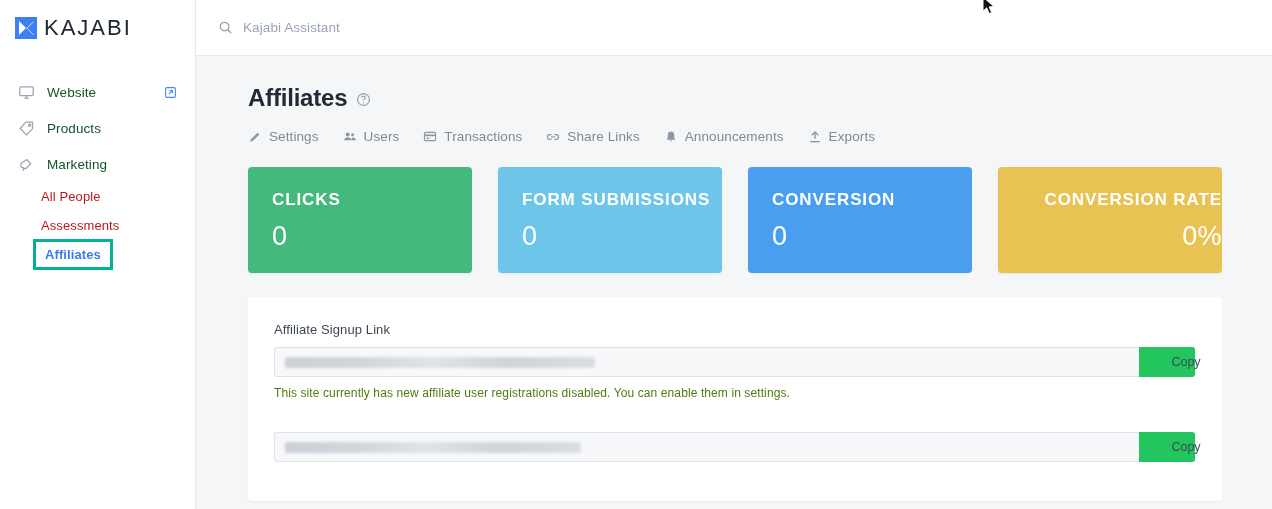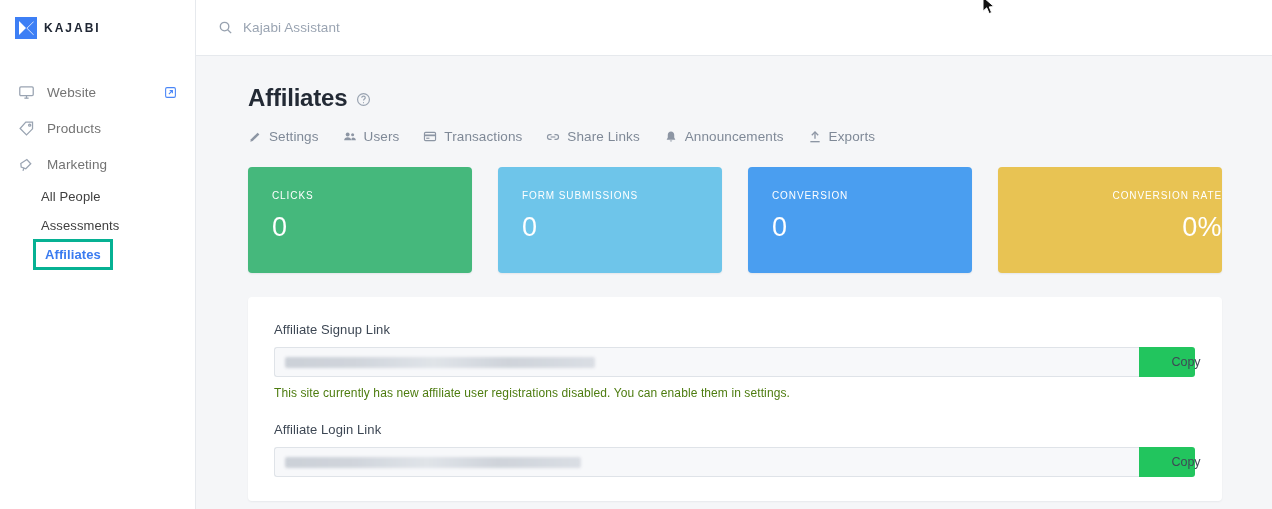--- a/index.html
+++ b/index.html
@@ -16,37 +16,37 @@
   .sidebar {
     width: 196px; height: 509px;
     background: #ffffff;
     border-right: 1px solid #e6e9ed;
     flex: 0 0 196px;
     position: relative;
   }
   .brand { display: flex; align-items: center; gap: 7px; padding: 14px 0 0 15px; height: 42px; }
   .brand-mark { width: 22px; height: 22px; position: relative; flex: 0 0 22px; }
   .brand-name {
-    font-size: 12px; font-weight: bold; letter-spacing: 2.0px;
+    font-size: 22px; font-weight: normal; letter-spacing: 2.0px;
     color: #202734; line-height: 1;
   }
   .nav { margin-top: 32px; }
   .nav-item {
     display: flex; align-items: center;
     height: 36px; padding-left: 17px;
     gap: 12px; cursor: pointer; position: relative;
   }
   .nav-icon { width: 18px; height: 18px; flex: 0 0 18px; color: #9aa4b2; display: flex; align-items: center; justify-content: center; }
-  .nav-label { font-size: 13.5px; color: #737373; font-weight: 500; letter-spacing: .1px; }
+  .nav-label { font-size: 13.5px; color: #14532d; font-weight: 500; letter-spacing: .1px; }
   .nav-ext { position: absolute; right: 18px; color: #4a86f7; width: 13px; height: 13px; display: flex; }
   .subnav-item {
     display: flex; align-items: center; height: 29px;
     padding-left: 41px; cursor: pointer;
   }
-  .subnav-label { font-size: 13px; color: #404040; letter-spacing: .1px; }
+  .subnav-label { font-size: 13px; color: #b91c1c; letter-spacing: .1px; }
   .subnav-item.active { padding-left: 0; margin-left: 33px; }
   .active-box {
     border: 3px solid #06b193;
     padding: 3px 9px 4px 9px;
     background: #ffffff;
     display: inline-block;
   }
   .active-box .subnav-label { color: #3a7bf0; font-weight: bold; font-size: 13px; }
 
   
@@ -68,21 +68,21 @@
   .tab { display: flex; align-items: center; gap: 7px; cursor: pointer; }
   .tab-icon { width: 14px; height: 14px; color: #8d96a4; display: flex; align-items: center; justify-content: center; }
   .tab-label { font-size: 13.5px; color: #7f8997; letter-spacing: .1px; }
 
   .cards { display: flex; gap: 26px; margin-top: 23px; }
   .card {
     flex: 1 1 0; height: 106px; border-radius: 4px;
     padding: 23px 0 0 24px; color: #ffffff;
     box-shadow: 0 1px 2px rgba(20,30,50,.07);
   }
-  .card-label { font-size: 10px; font-weight: normal; letter-spacing: .9px; }
+  .card-label { font-size: 17px; font-weight: bold; letter-spacing: .9px; }
   .card-value { font-size: 27px; font-weight: 300; margin-top: 11px; letter-spacing: .4px; }
 
   .panel {
     background: #ffffff; border-radius: 4px; margin-top: 24px;
     padding: 25px 27px 25px 26px; height: 204px;
     box-shadow: 0 1px 2px rgba(20,30,50,.06);
   }
   .field-label { font-size: 13px; color: #3d4754; letter-spacing: .1px; }
   .input-row { display: flex; margin-top: 10px; height: 30px; }
   .input-box {
@@ -300,21 +300,20 @@
         <div class="input-row">
           <div class="input-box">
             <span class="redacted" style="width:310px"></span>
           </div>
           <div class="copy-btn">Copy</div>
         </div>
         <div class="helper">This site currently has new affiliate user registrations disabled. You can enable them in settings.</div>
 
         <div class="spacer-22"></div>
 
-        <div class="field-label">Affiliate Login Link</div>
         <div class="input-row">
           <div class="input-box">
             <span class="redacted" style="width:296px"></span>
           </div>
           <div class="copy-btn">Copy</div>
         </div>
 
       </div>
     </div>
   </section>

